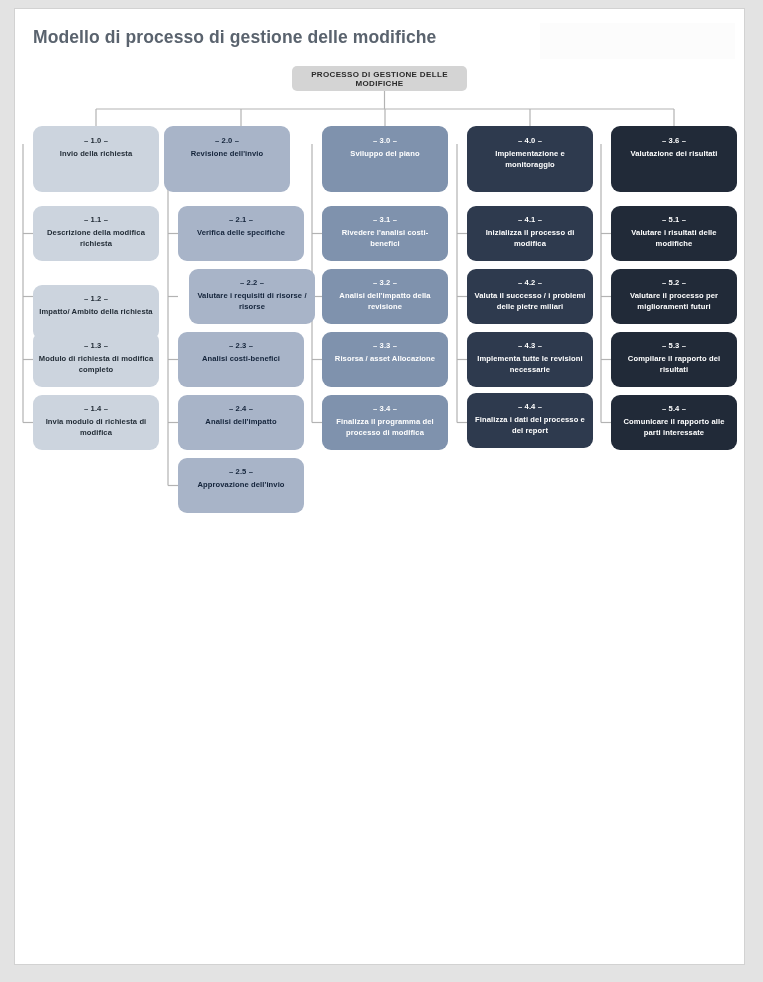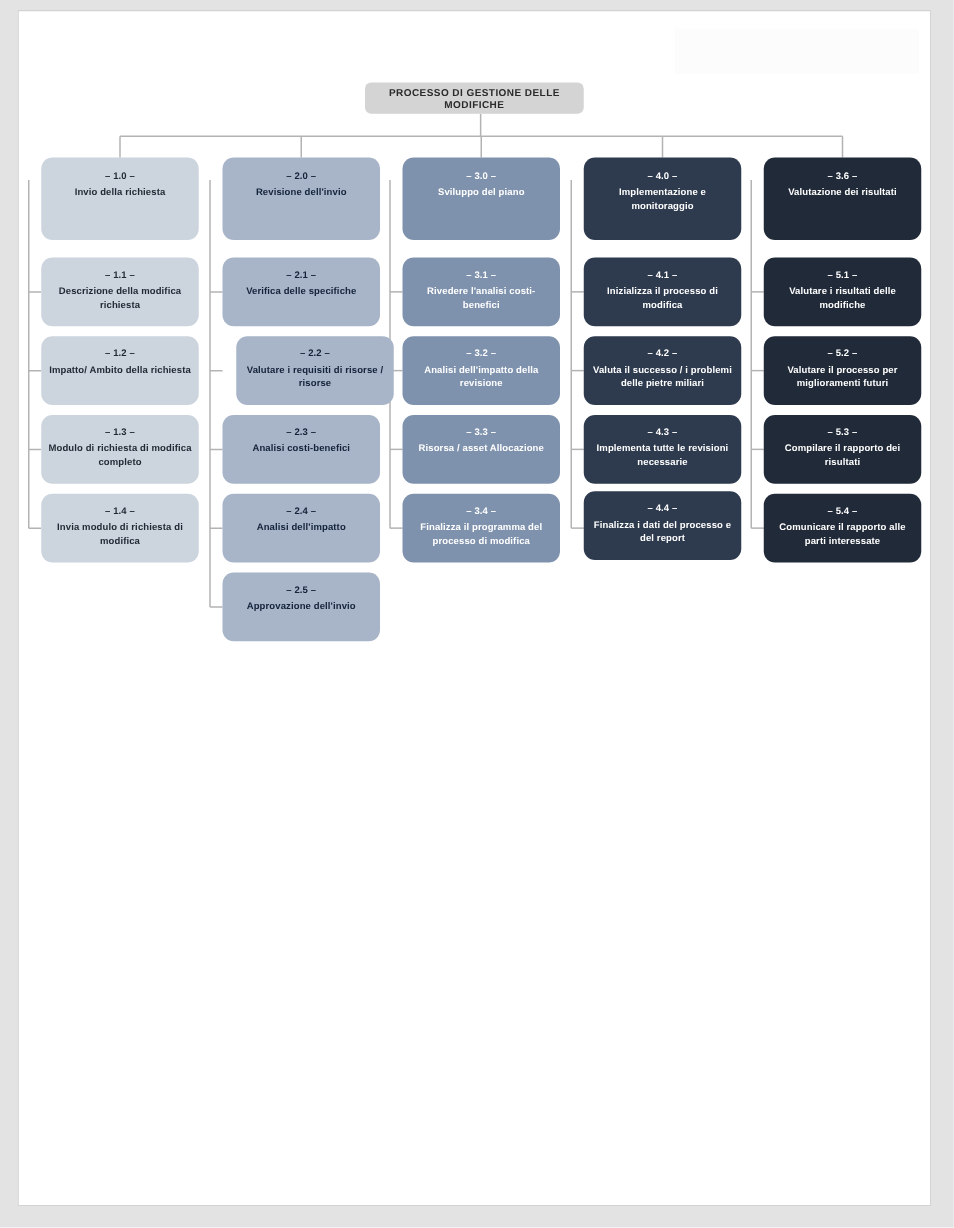--- a/index.html
+++ b/index.html
@@ -128,20 +128,21 @@
   .tone-4 { background: #2e3a4e; color: #ffffff; }
   .tone-5 { background: #212a38; color: #ffffff; }
 </style>
 </head>
 <body>
 
 <div id="page-card">
 
   <div id="logo-placeholder"></div>
 
+  <div id="page-title">Modello di processo di gestione delle modifiche</div>
 
   <div id="chart">
     <svg id="connectors" viewBox="0 0 731 957" preserveAspectRatio="none">
         <path d="M369.5 82 L369.5 100" stroke="#b3b3b3" stroke-width="1.2" fill="none"></path>
         <path d="M81 100 L659 100" stroke="#b3b3b3" stroke-width="1.2" fill="none"></path>
         <path d="M81 100 L81 117" stroke="#b3b3b3" stroke-width="1.2" fill="none"></path>
         <path d="M8 224.5 L18 224.5" stroke="#b3b3b3" stroke-width="1.2" fill="none"></path>
         <path d="M8 287.5 L18 287.5" stroke="#b3b3b3" stroke-width="1.2" fill="none"></path>
         <path d="M8 350.5 L18 350.5" stroke="#b3b3b3" stroke-width="1.2" fill="none"></path>
         <path d="M8 413.5 L18 413.5" stroke="#b3b3b3" stroke-width="1.2" fill="none"></path>
@@ -172,33 +173,33 @@
         <path d="M586 413.5 L596 413.5" stroke="#b3b3b3" stroke-width="1.2" fill="none"></path>
         <path d="M586 135 L586 413.5" stroke="#b3b3b3" stroke-width="1.2" fill="none"></path>
       </svg>
     <div id="nodes-layer">
         <div class="root-box" style="background: rgb(212, 212, 212);">PROCESSO DI GESTIONE DELLE MODIFICHE</div>
         <div class="col-head tone-1" style="left: 18px;"><span class="num">– 1.0 –</span><span class="lbl">Invio della richiesta</span></div>
         <div class="node tone-1" style="left: 18px; top: 197px;">
           <span class="num">– 1.1 –</span>
           <span class="lbl">Descrizione della modifica richiesta</span>
         </div>
-        <div class="node tone-1" style="left: 18px; top: 260px;">
+        <div class="node tone-1" style="left: 18px; top: 276px;">
           <span class="num">– 1.2 –</span>
           <span class="lbl">Impatto/ Ambito della richiesta</span>
         </div>
         <div class="node tone-1" style="left: 18px; top: 323px;">
           <span class="num">– 1.3 –</span>
           <span class="lbl">Modulo di richiesta di modifica completo</span>
         </div>
         <div class="node tone-1" style="left: 18px; top: 386px;">
           <span class="num">– 1.4 –</span>
           <span class="lbl">Invia modulo di richiesta di modifica</span>
         </div>
-        <div class="col-head tone-2" style="left: 163px;"><span class="num">– 2.0 –</span><span class="lbl">Revisione dell'invio</span></div>
+        <div class="col-head tone-2" style="left: 149px;"><span class="num">– 2.0 –</span><span class="lbl">Revisione dell'invio</span></div>
         <div class="node tone-2" style="left: 163px; top: 197px;">
           <span class="num">– 2.1 –</span>
           <span class="lbl">Verifica delle specifiche</span>
         </div>
         <div class="node tone-2" style="left: 174px; top: 260px;">
           <span class="num">– 2.2 –</span>
           <span class="lbl">Valutare i requisiti di risorse / risorse</span>
         </div>
         <div class="node tone-2" style="left: 163px; top: 323px;">
           <span class="num">– 2.3 –</span>

